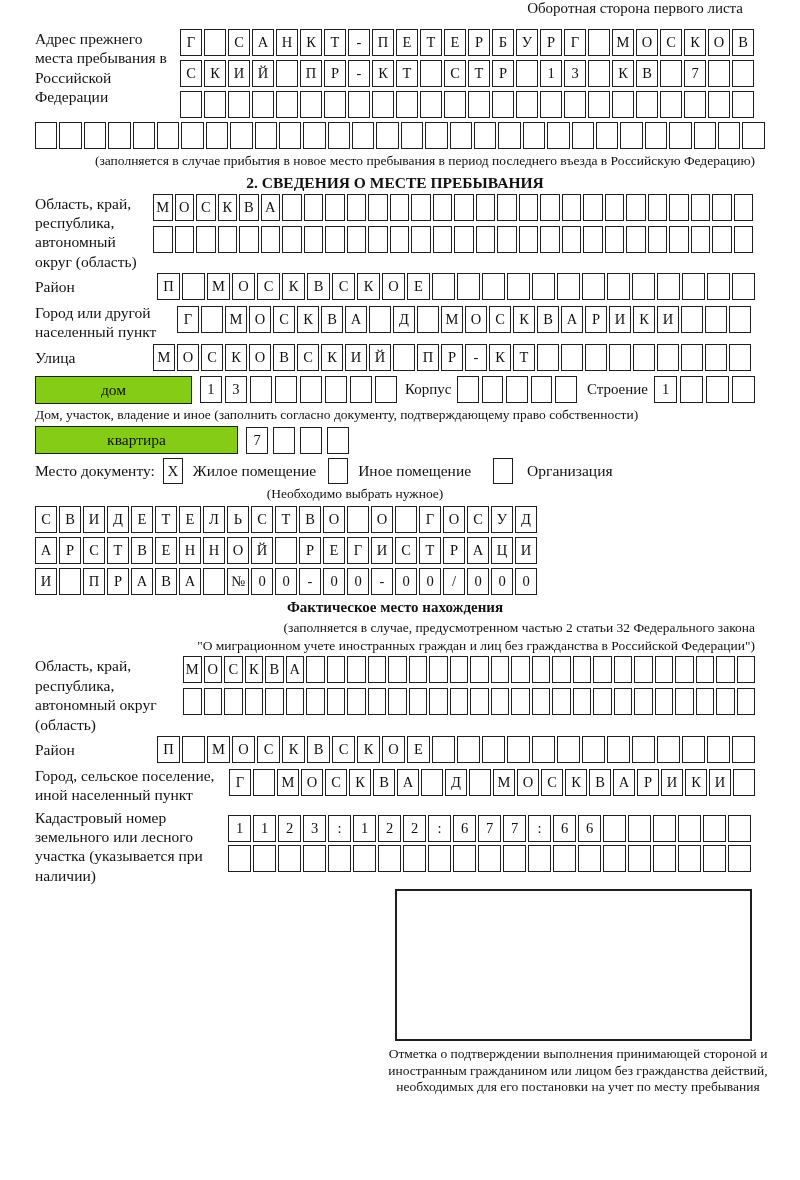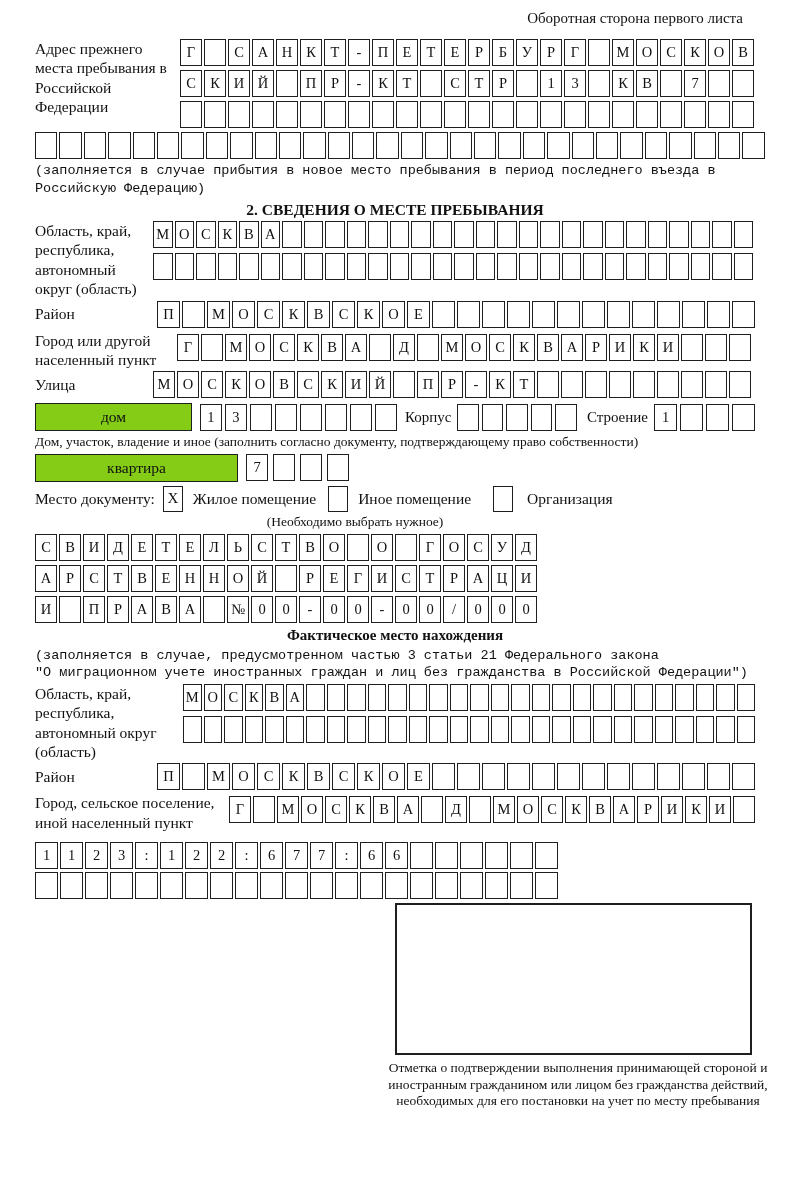--- a/index.html
+++ b/index.html
@@ -1,34 +1,34 @@
 <!DOCTYPE html>
 <html><head>
 <meta charset="utf-8">
 <style>
   html,body{margin:0;padding:0;background:#fff;}
   body{width:800px;height:1180px;overflow:hidden;color:#111;
        font-family:"Liberation Serif","DejaVu Serif",serif;}
   .page{box-sizing:border-box;width:800px;padding:0 45px 0 35px;position:relative;}
 
-  .header-note{margin-top:10px;text-align:right;padding-right:12px;font-size:15px;}
+  .header-note{text-align:right;padding-right:12px;font-size:15px;}
 
   .flex{display:flex;align-items:flex-start;}
   .vcenter{align-items:center;}
   .rows{display:flex;flex-direction:column;gap:4px;}
   .cells{display:flex;gap:2px;}
   .cell{flex:0 0 var(--cw,22px);height:27px;box-sizing:border-box;border:1.6px solid #1f1f1f;
         display:flex;align-items:center;justify-content:center;font-size:14.5px;background:#fff;}
 
   .lbl{font-size:15.5px;line-height:1.25;box-sizing:border-box;padding-right:8px;}
   .w145{width:145px;} .w118{width:118px;} .w122{width:122px;} .w142{width:142px;}
   .w215{width:215px;} .w149{width:149px;} .w196{width:196px;} .w193{width:193px;}
 
   .caption{font-size:13.5px;line-height:1.3;}
-  .center{text-align:left;font-family:Liberation Mono, monospace;}
+  .center{text-align:right;}
   .title{font-weight:bold;font-size:15.5px;text-align:center;}
 
   .block-mt{margin-top:12px;}
   .mt2{margin-top:2px;} .mt3{margin-top:3px;} .mt4{margin-top:4px;} .mt5{margin-top:5px;}
 
   .type-box{box-sizing:border-box;border:1.7px solid #1f1f1f;height:28px;display:flex;
             align-items:center;justify-content:center;font-size:15.5px;background:#84cc16;}
   .house-row{display:flex;align-items:center;}
   .inline-lbl{font-size:15px;white-space:nowrap;}
 
@@ -447,21 +447,21 @@
           <div class="cell">0</div>
           <div class="cell">/</div>
           <div class="cell">0</div>
           <div class="cell">0</div>
           <div class="cell">0</div>
         </div>
     </div>
   </div>
 
   <div class="title mt4" style="font-size:15px">Фактическое место нахождения</div>
-  <div class="caption center mt3">(заполняется в случае, предусмотренном частью 3 статьи 21 Федерального закона</div>
+  <div class="caption center mt3">(заполняется в случае, предусмотренном частью 2 статьи 32 Федерального закона</div>
   <div class="caption center">"О миграционном учете иностранных граждан и лиц без гражданства в Российской Федерации")</div>
 
   <div class="flex mt2">
     <div class="lbl w149">Область, край, республика, автономный округ (область)</div>
     <div class="rows" style="gap:5px">
       <div class="cells" style="--cw:18.5px">
           <div class="cell">М</div>
           <div class="cell">О</div>
           <div class="cell">С</div>
           <div class="cell">К</div>
@@ -575,20 +575,21 @@
         <div class="cell">А</div>
         <div class="cell">Р</div>
         <div class="cell">И</div>
         <div class="cell">К</div>
         <div class="cell">И</div>
         <div class="cell"></div>
       </div>
   </div>
 
   <div class="flex mt3">
+    <div class="lbl w193">Кадастровый номер земельного или лесного участка (указывается при наличии)</div>
     <div class="rows" style="gap:3px;margin-top:7px">
       <div class="cells" style="--cw:23px">
           <div class="cell">1</div>
           <div class="cell">1</div>
           <div class="cell">2</div>
           <div class="cell">3</div>
           <div class="cell">:</div>
           <div class="cell">1</div>
           <div class="cell">2</div>
           <div class="cell">2</div>

